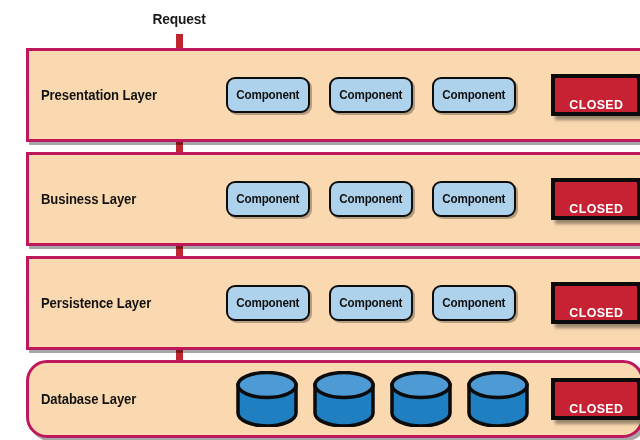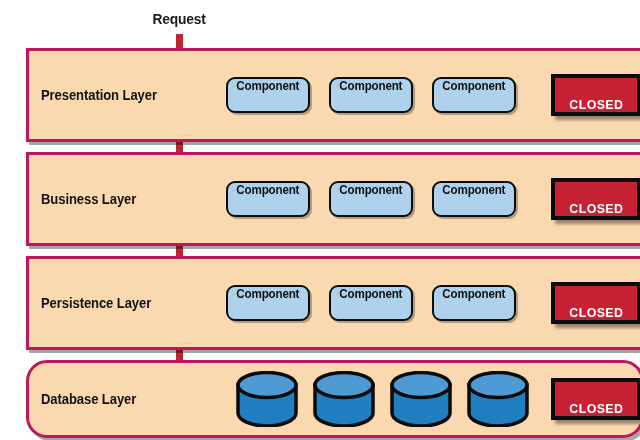--- a/index.html
+++ b/index.html
@@ -73,21 +73,21 @@
     position: absolute;
     top: 50%;
     margin-top: -18px;
     width: 84px;
     height: 36px;
     background: #AFD2EC;
     border: 2.5px solid #0d0d0d;
     border-radius: 9px;
     box-sizing: border-box;
     display: flex;
-    align-items: flex-start;
+    align-items: center;
     justify-content: center;
     box-shadow: 2px 2px 0 rgba(0,0,0,0.28);
   }
   .component-label {
     font-size: 12.5px;
     font-weight: 600;
     color: #101010;
     letter-spacing: -0.2px;
     transform: scaleX(0.93);
     white-space: nowrap;

